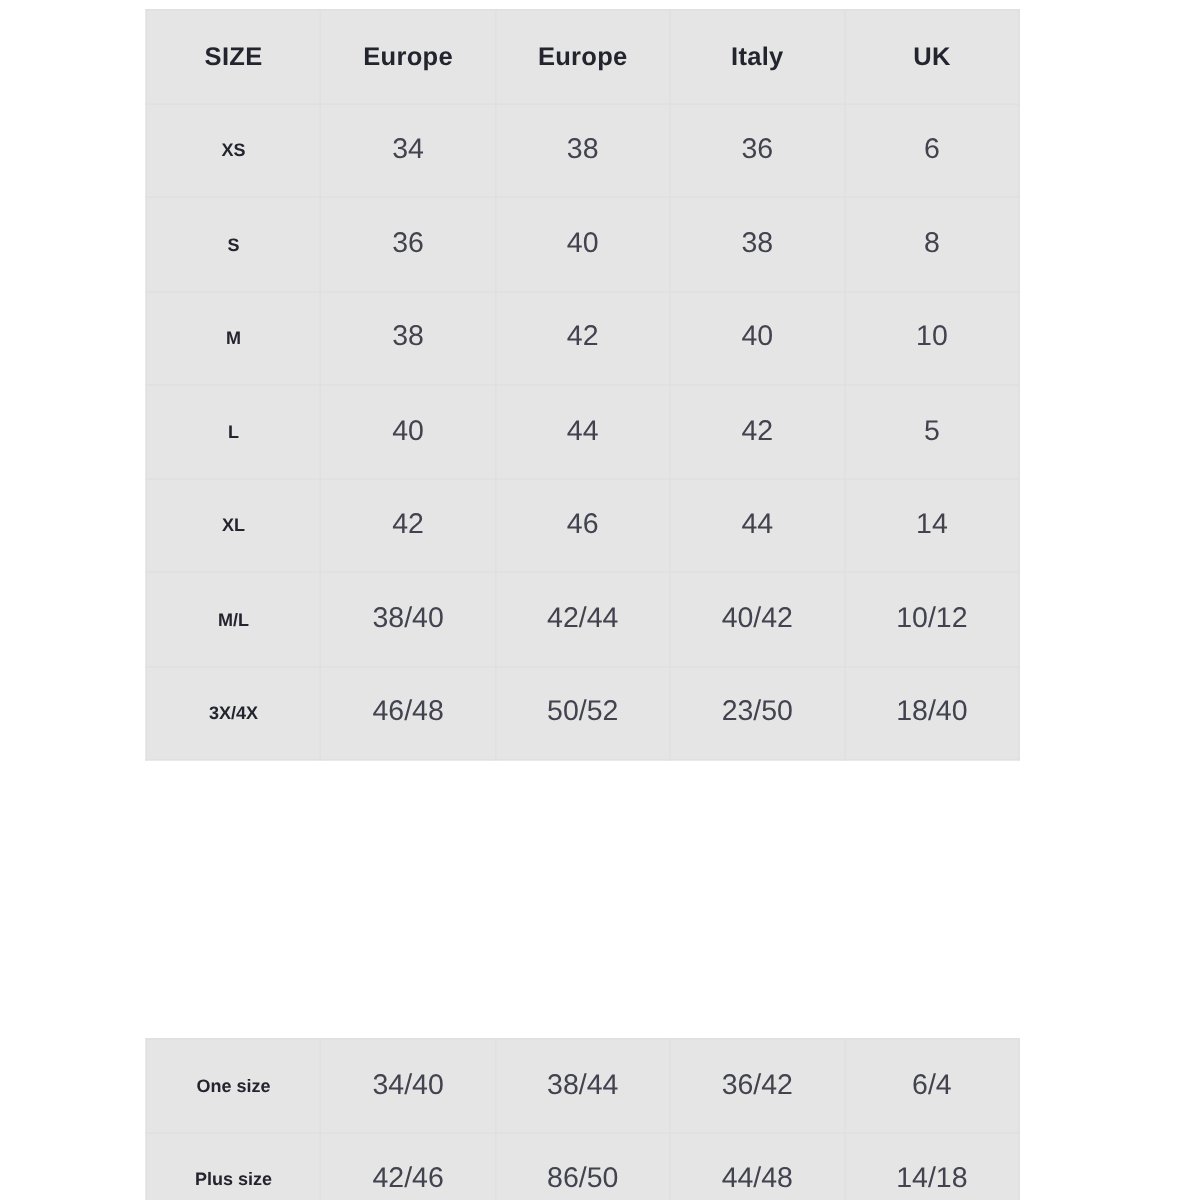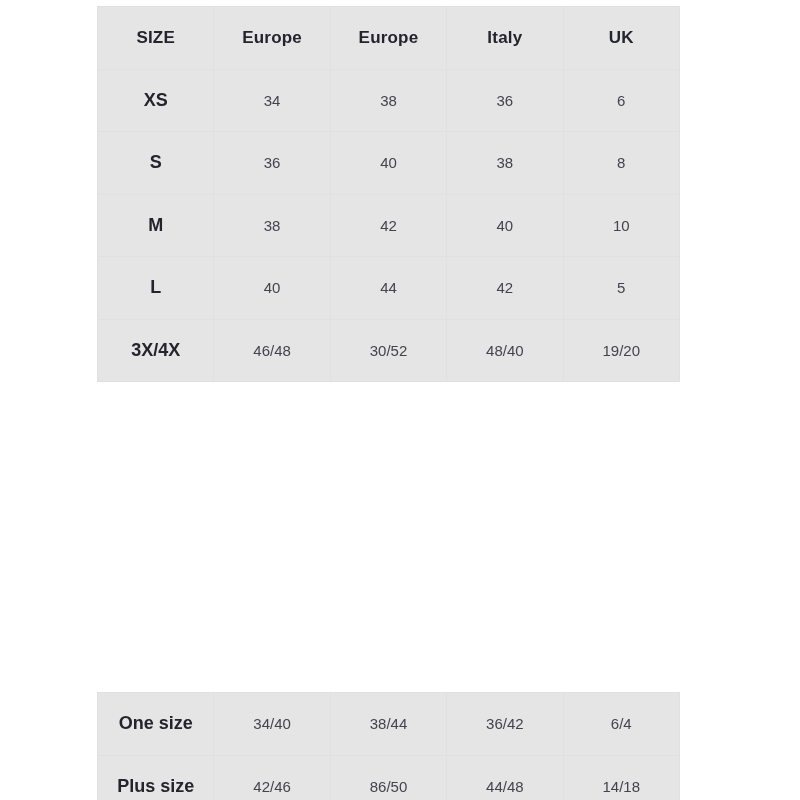--- a/index.html
+++ b/index.html
@@ -38,26 +38,26 @@
     overflow: hidden;
     white-space: nowrap;
   }
   th.header-cell {
     font-size: 17px;
     font-weight: bold;
     color: #23242e;
     letter-spacing: 0.2px;
   }
   td.label-cell {
-    font-size: 18px;
+    font-size: 12px;
     font-weight: bold;
     color: #23242e;
   }
   td.value-cell {
-    font-size: 15px;
+    font-size: 19px;
     font-weight: normal;
     color: #42434f;
   }
 </style>
 </head>
 <body>
 
 <div class="page">
 
   <div class="tbl-wrap main">
@@ -94,25 +94,39 @@
             <td class="value-cell">10</td>
           </tr>
           <tr>
             <td class="label-cell">L</td>
             <td class="value-cell">40</td>
             <td class="value-cell">44</td>
             <td class="value-cell">42</td>
             <td class="value-cell">5</td>
           </tr>
           <tr>
+            <td class="label-cell">XL</td>
+            <td class="value-cell">42</td>
+            <td class="value-cell">46</td>
+            <td class="value-cell">44</td>
+            <td class="value-cell">14</td>
+          </tr>
+          <tr>
+            <td class="label-cell">M/L</td>
+            <td class="value-cell">38/40</td>
+            <td class="value-cell">42/44</td>
+            <td class="value-cell">40/42</td>
+            <td class="value-cell">10/12</td>
+          </tr>
+          <tr>
             <td class="label-cell">3X/4X</td>
             <td class="value-cell">46/48</td>
-            <td class="value-cell">30/52</td>
-            <td class="value-cell">48/40</td>
-            <td class="value-cell">19/20</td>
+            <td class="value-cell">50/52</td>
+            <td class="value-cell">23/50</td>
+            <td class="value-cell">18/40</td>
           </tr>
         </tbody>
     </table>
   </div>
 
   <div class="tbl-wrap special">
     <table>
       <tbody id="special-table-body">
           <tr>
             <td class="label-cell">One size</td>

